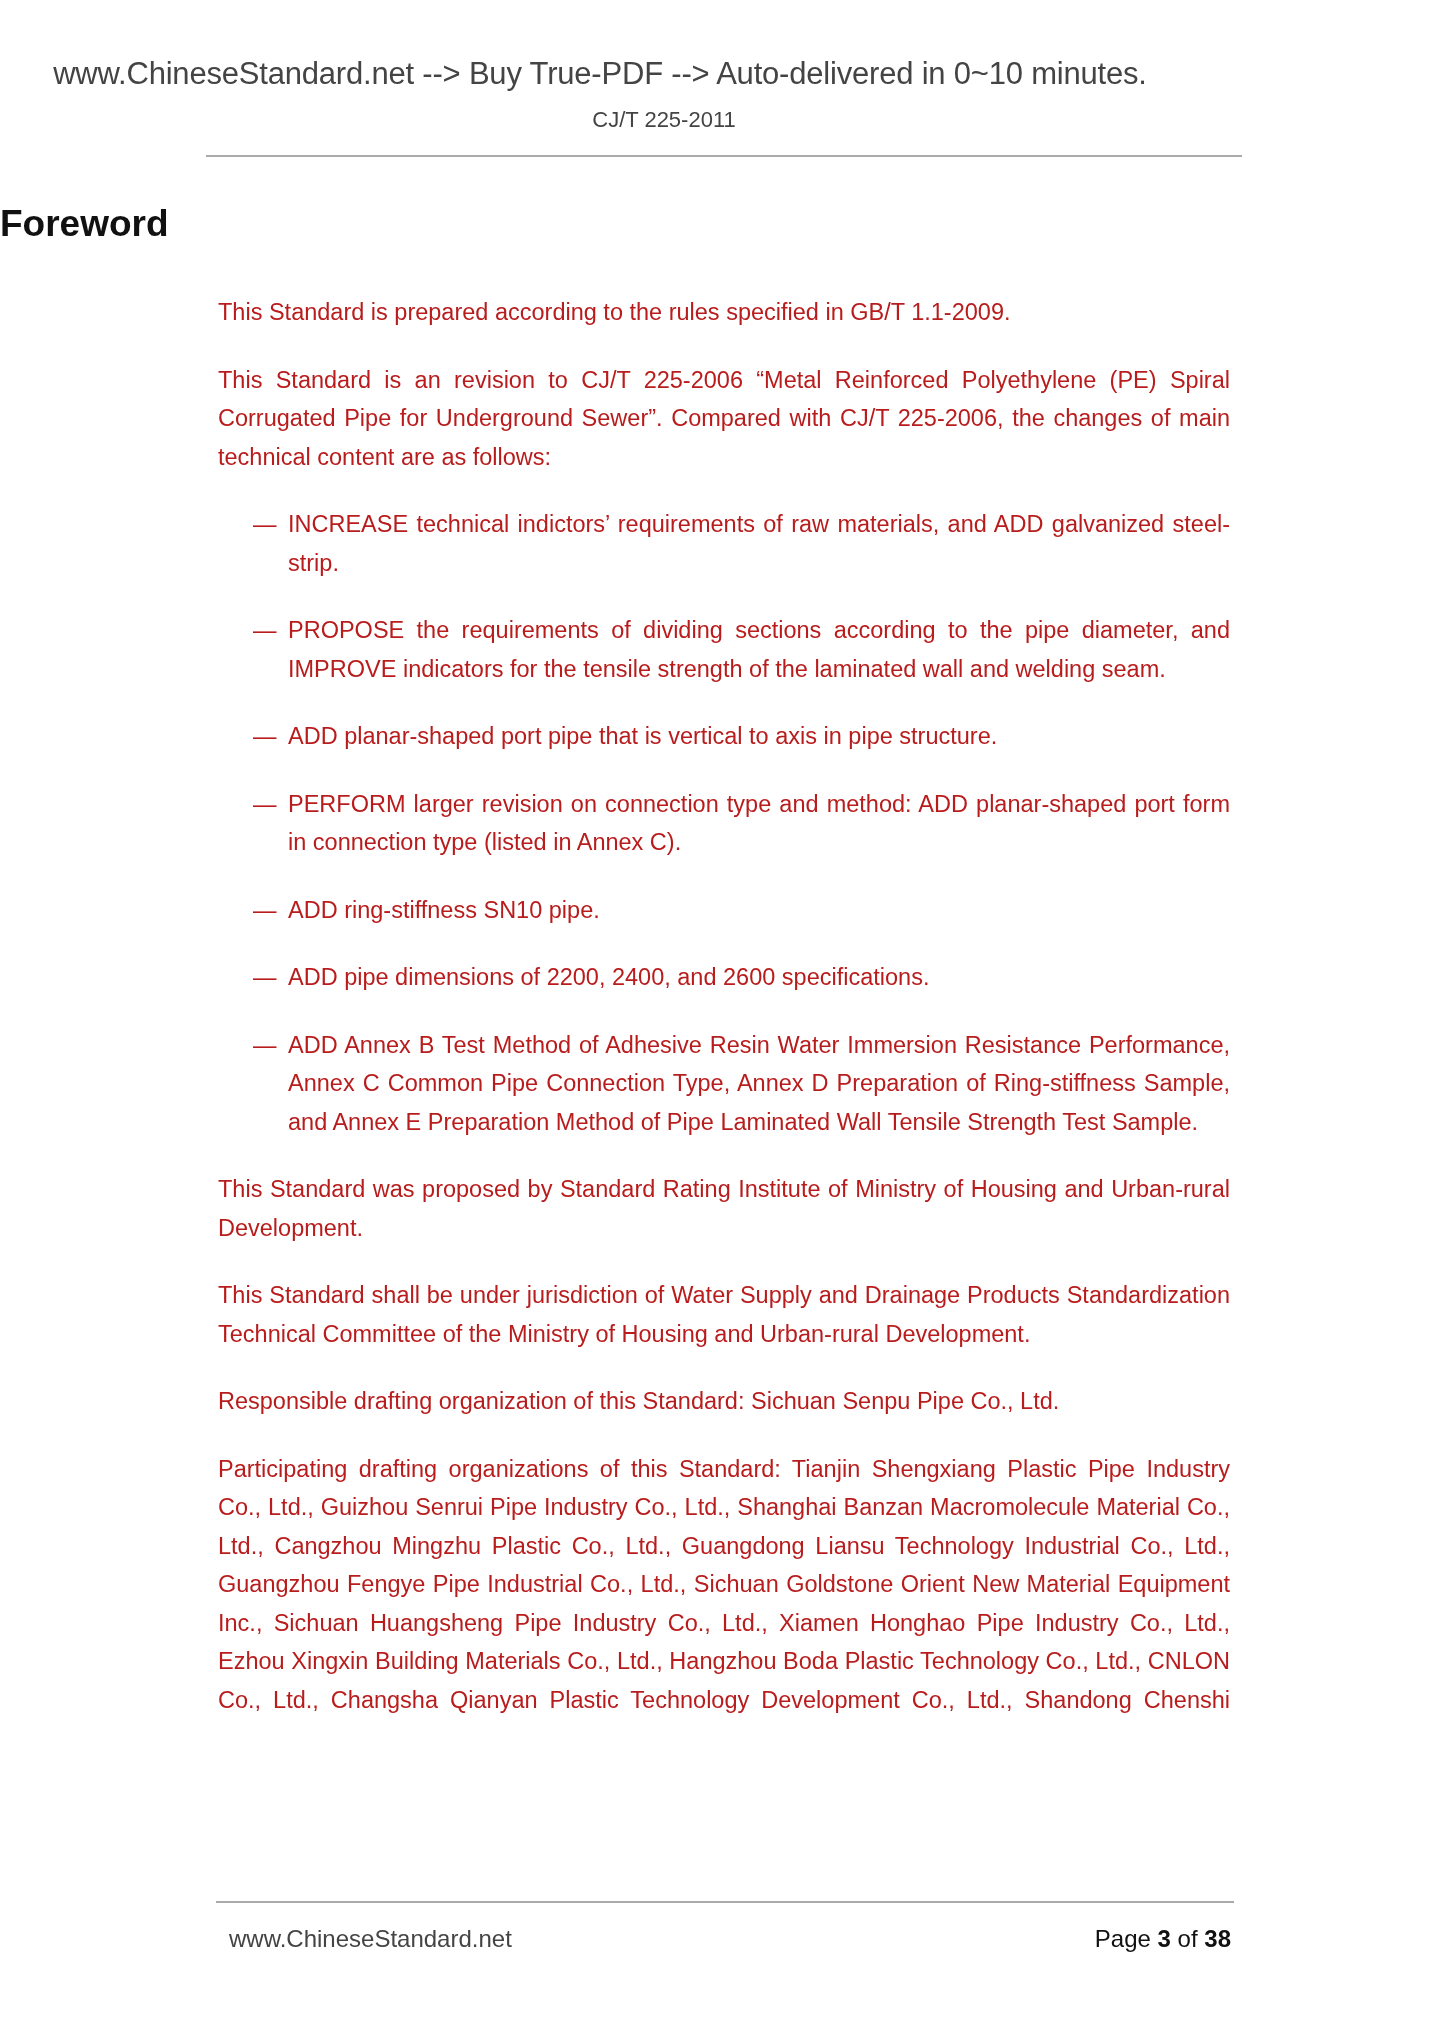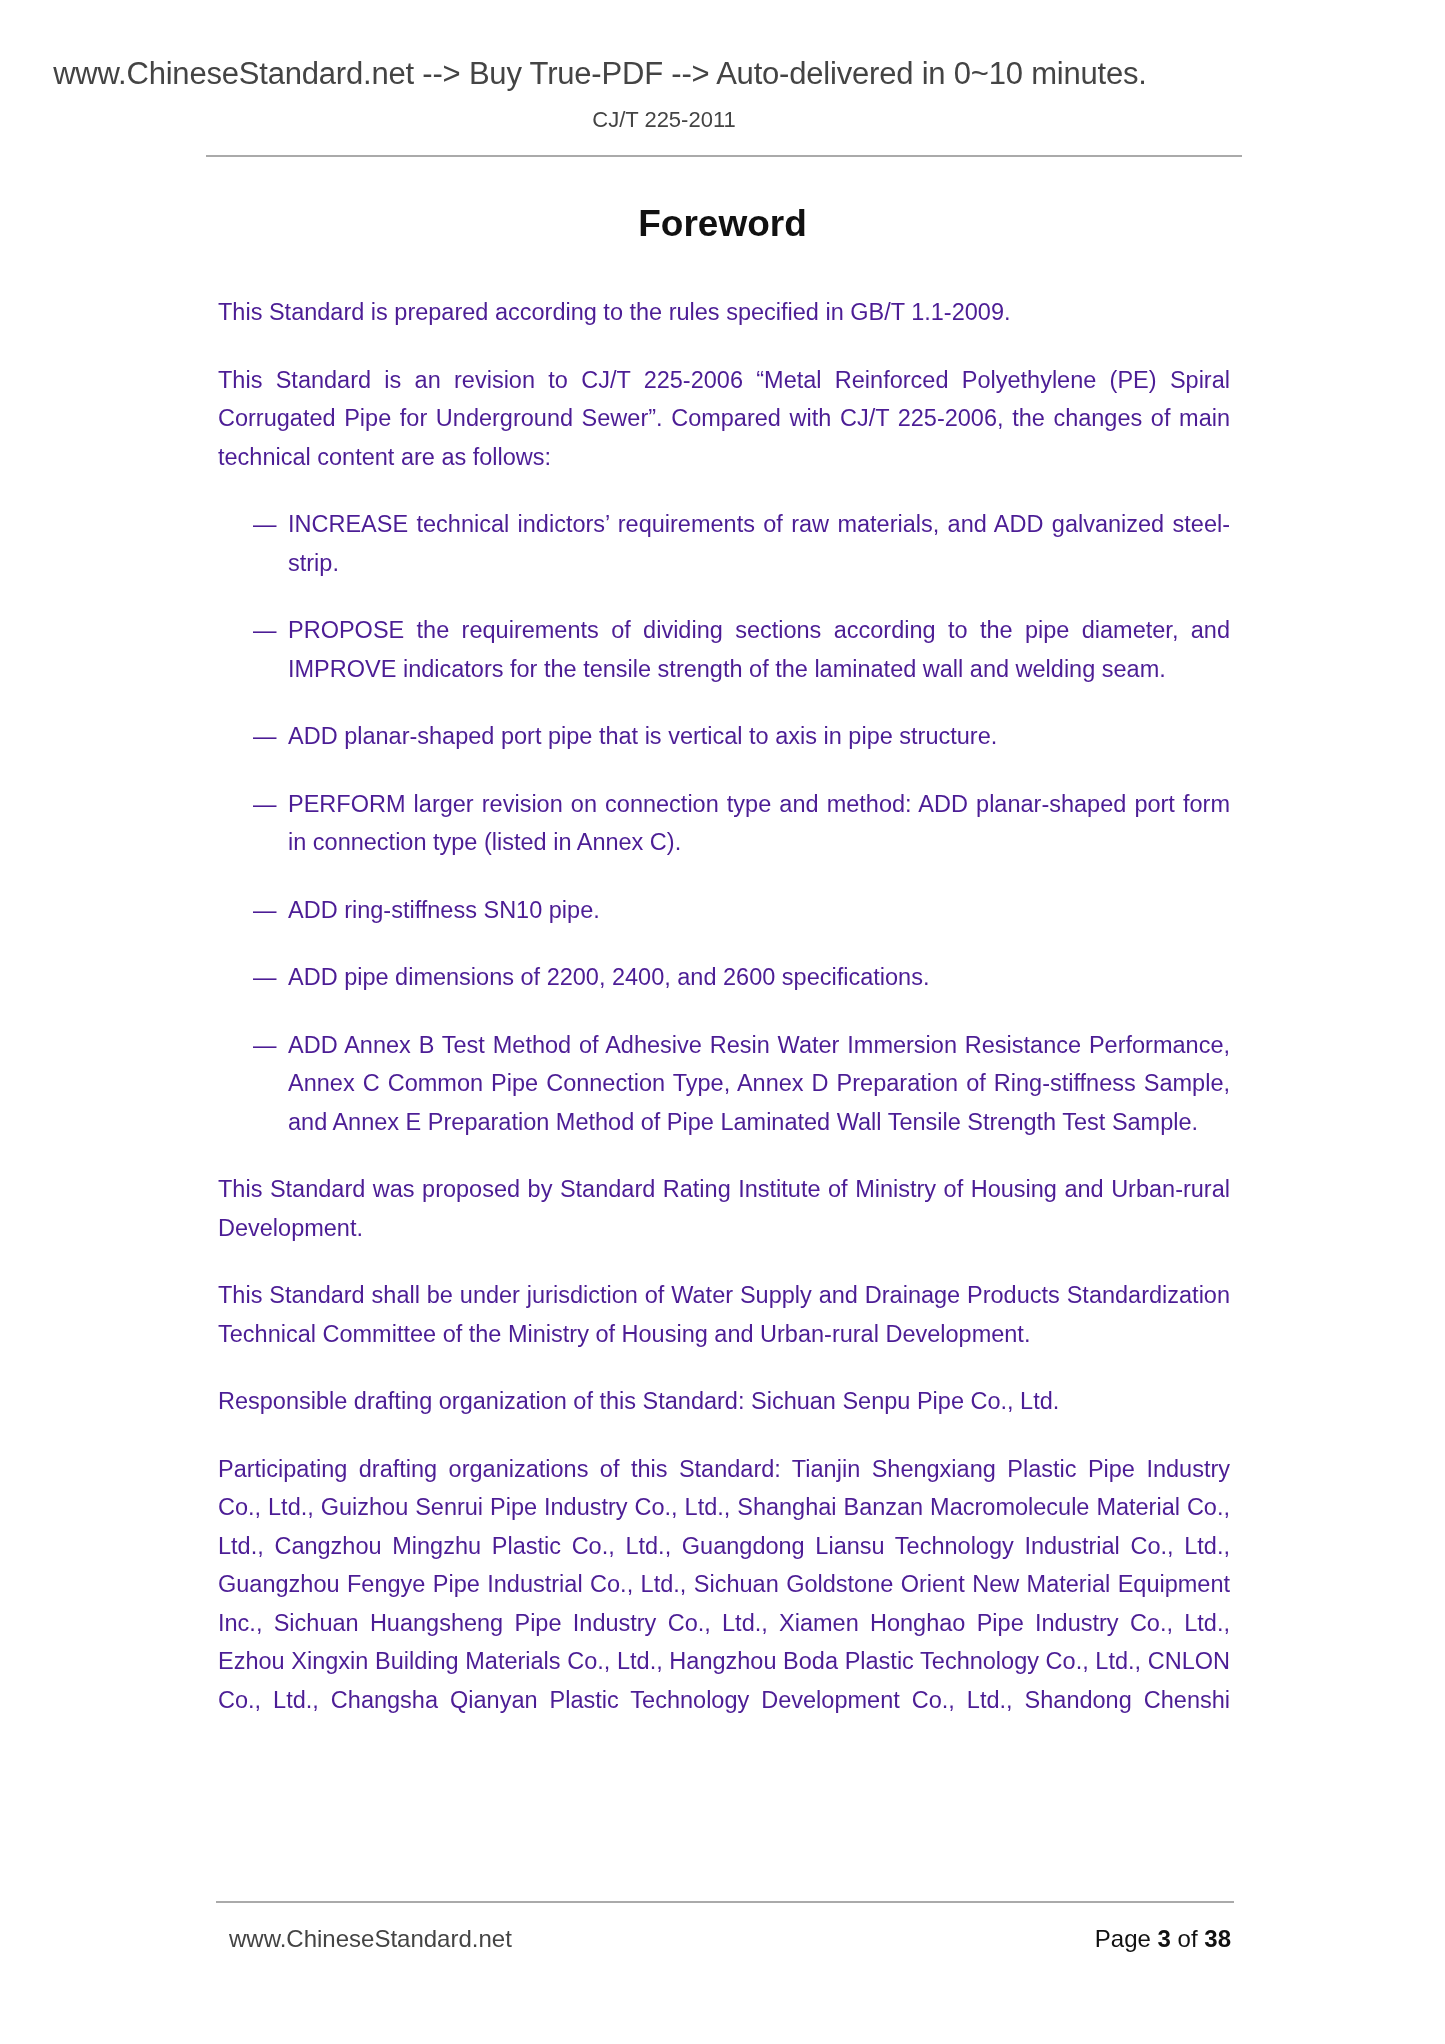--- a/index.html
+++ b/index.html
@@ -3,24 +3,24 @@
   <meta charset="utf-8">
   <style>
     html, body { margin: 0; padding: 0; background: #ffffff; }
     body { width: 1445px; height: 2044px; position: relative; overflow: hidden;
            font-family: "Liberation Sans", sans-serif; color: #1a1a1a; }
     .header-line1 { position: absolute; top: 56px; left: 0; width: 1200px; text-align: center;
                     font-size: 31px; color: #444; letter-spacing: -0.2px; }
     .header-line2 { position: absolute; top: 107px; left: 0; width: 1328px; text-align: center;
                     font-size: 22px; color: #444; }
     .rule-top { position: absolute; top: 155px; left: 206px; width: 1036px; height: 2px; background: #aaaaaa; }
-    .title { position: absolute; top: 203px; left: 0; width: 1445px; text-align: center;
+    .title { position: absolute; top: 203px; left: 0; width: 1445px; 
              font-size: 37px; font-weight: bold; color: #111; }
     .content { position: absolute; top: 293px; left: 218px; width: 1012px; font-size: 23.5px;
-               line-height: 38.5px; color: #4c1d95; }
+               line-height: 38.5px; color: #b91c1c; }
     .content p { margin: 0 0 29px 0; text-align: justify; text-align-last: left; }
     .bullet { position: relative; margin: 0 0 29px 35px; padding-left: 35px; text-align: justify; text-align-last: left; }
     .bullet .dash { position: absolute; left: 0; top: 0; }
     .rule-bottom { position: absolute; top: 1901px; left: 216px; width: 1018px; height: 2px; background: #aaaaaa; }
     .footer-link { position: absolute; top: 1925px; left: 229px; font-size: 24px; color: #444;
                    }
     .footer-page { position: absolute; top: 1925px; right: 214px; font-size: 24px; color: #111; }
     .footer-page b { font-weight: bold; }
   </style>
 </head>

